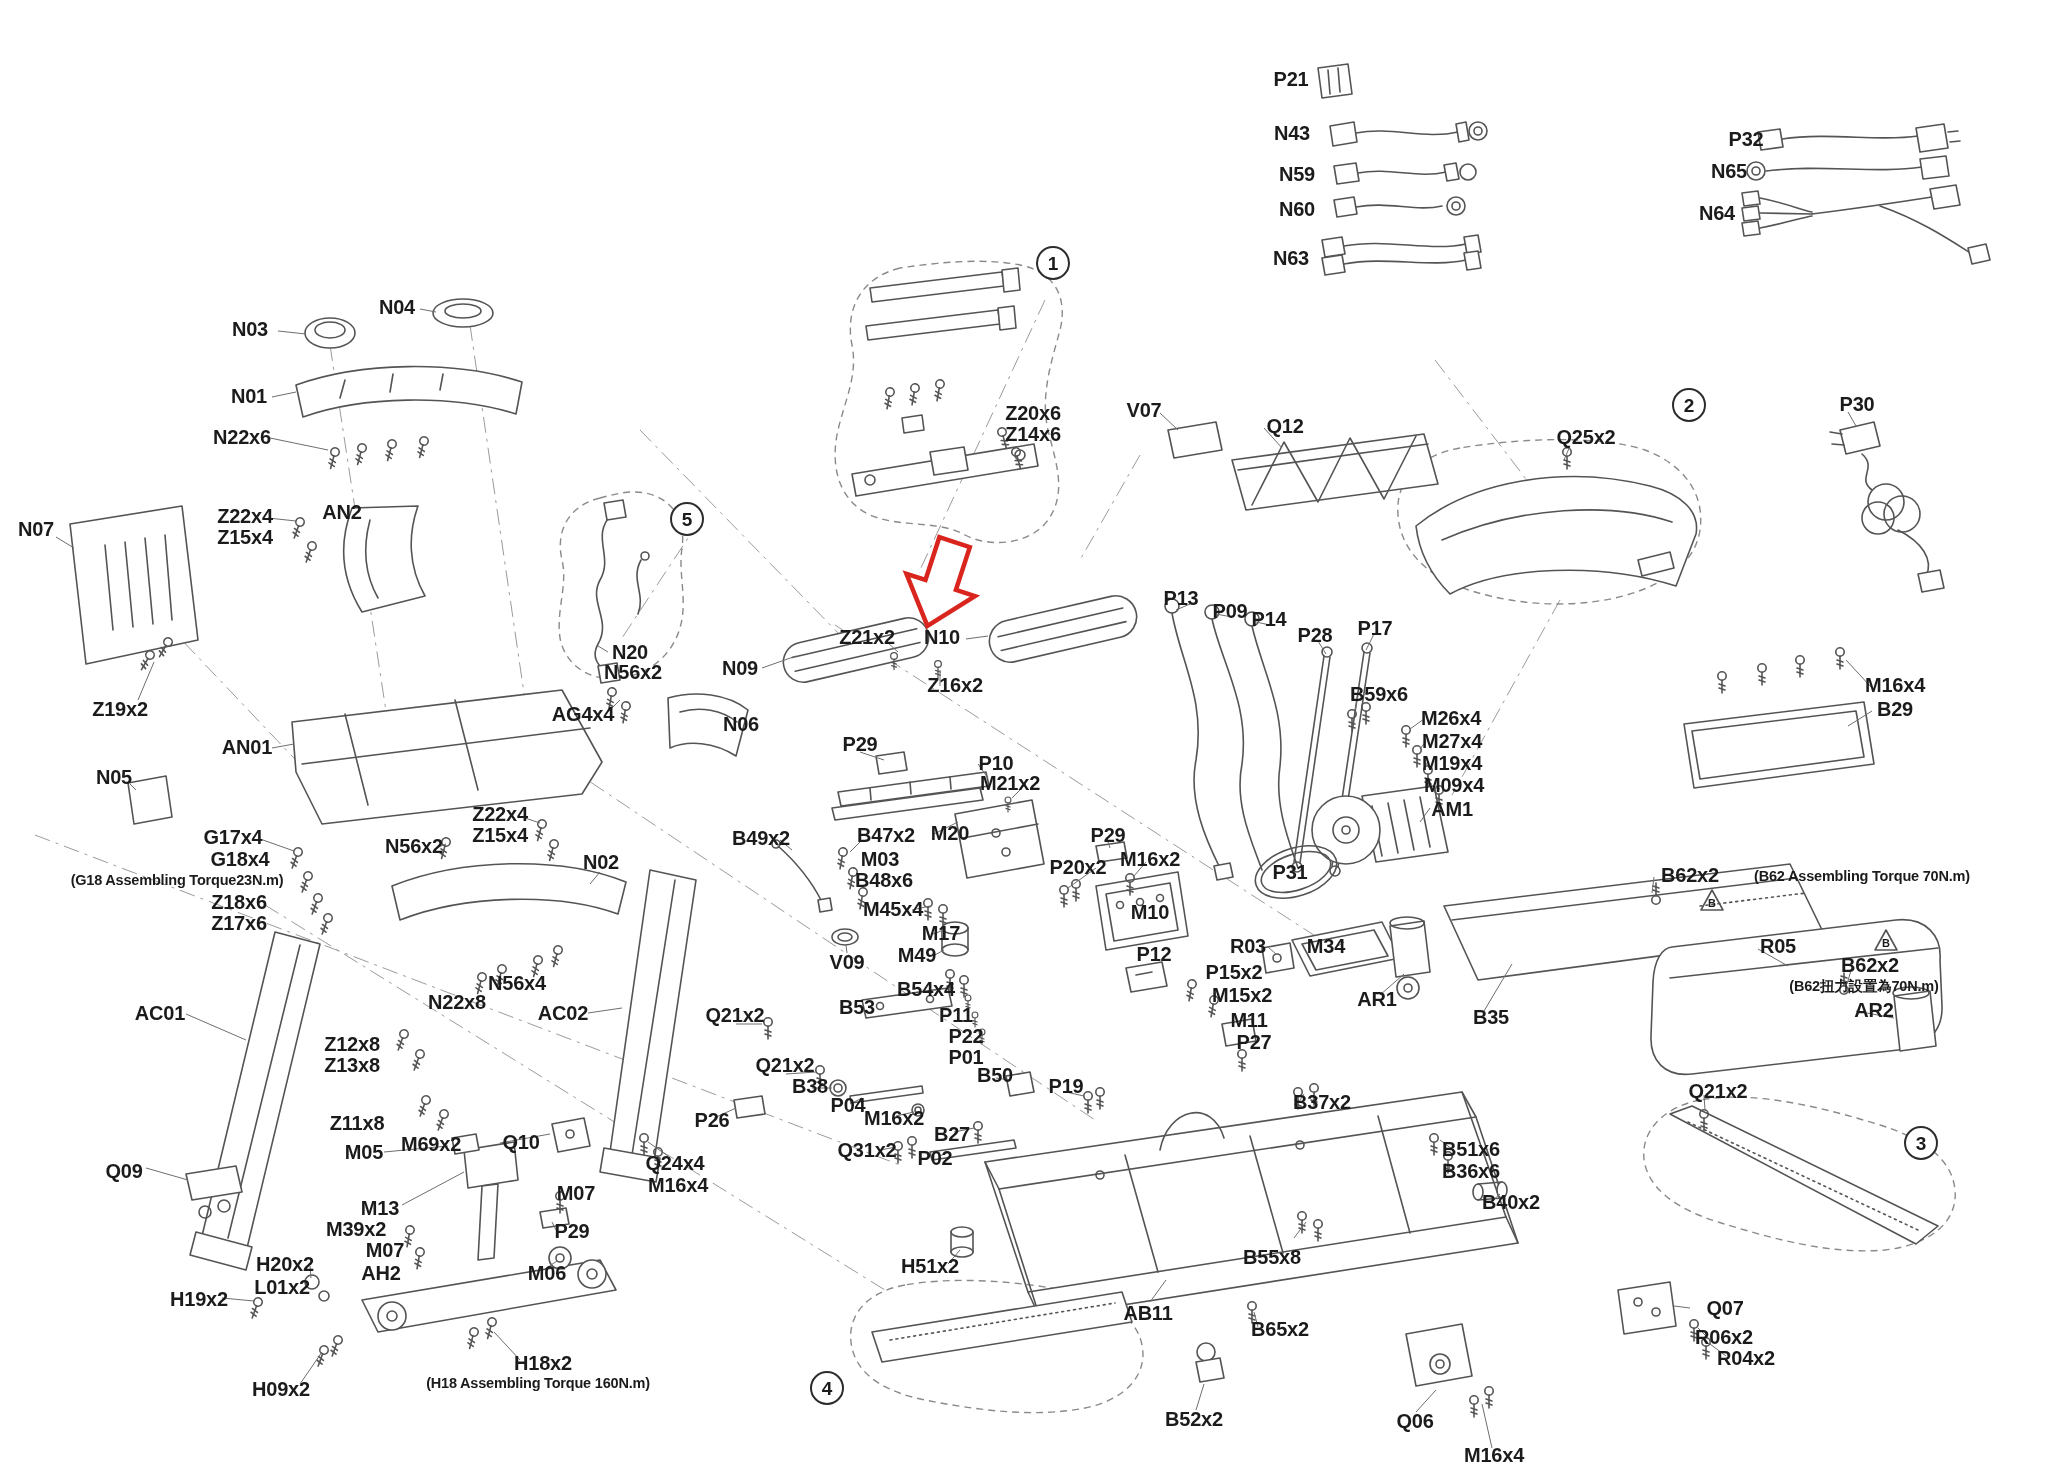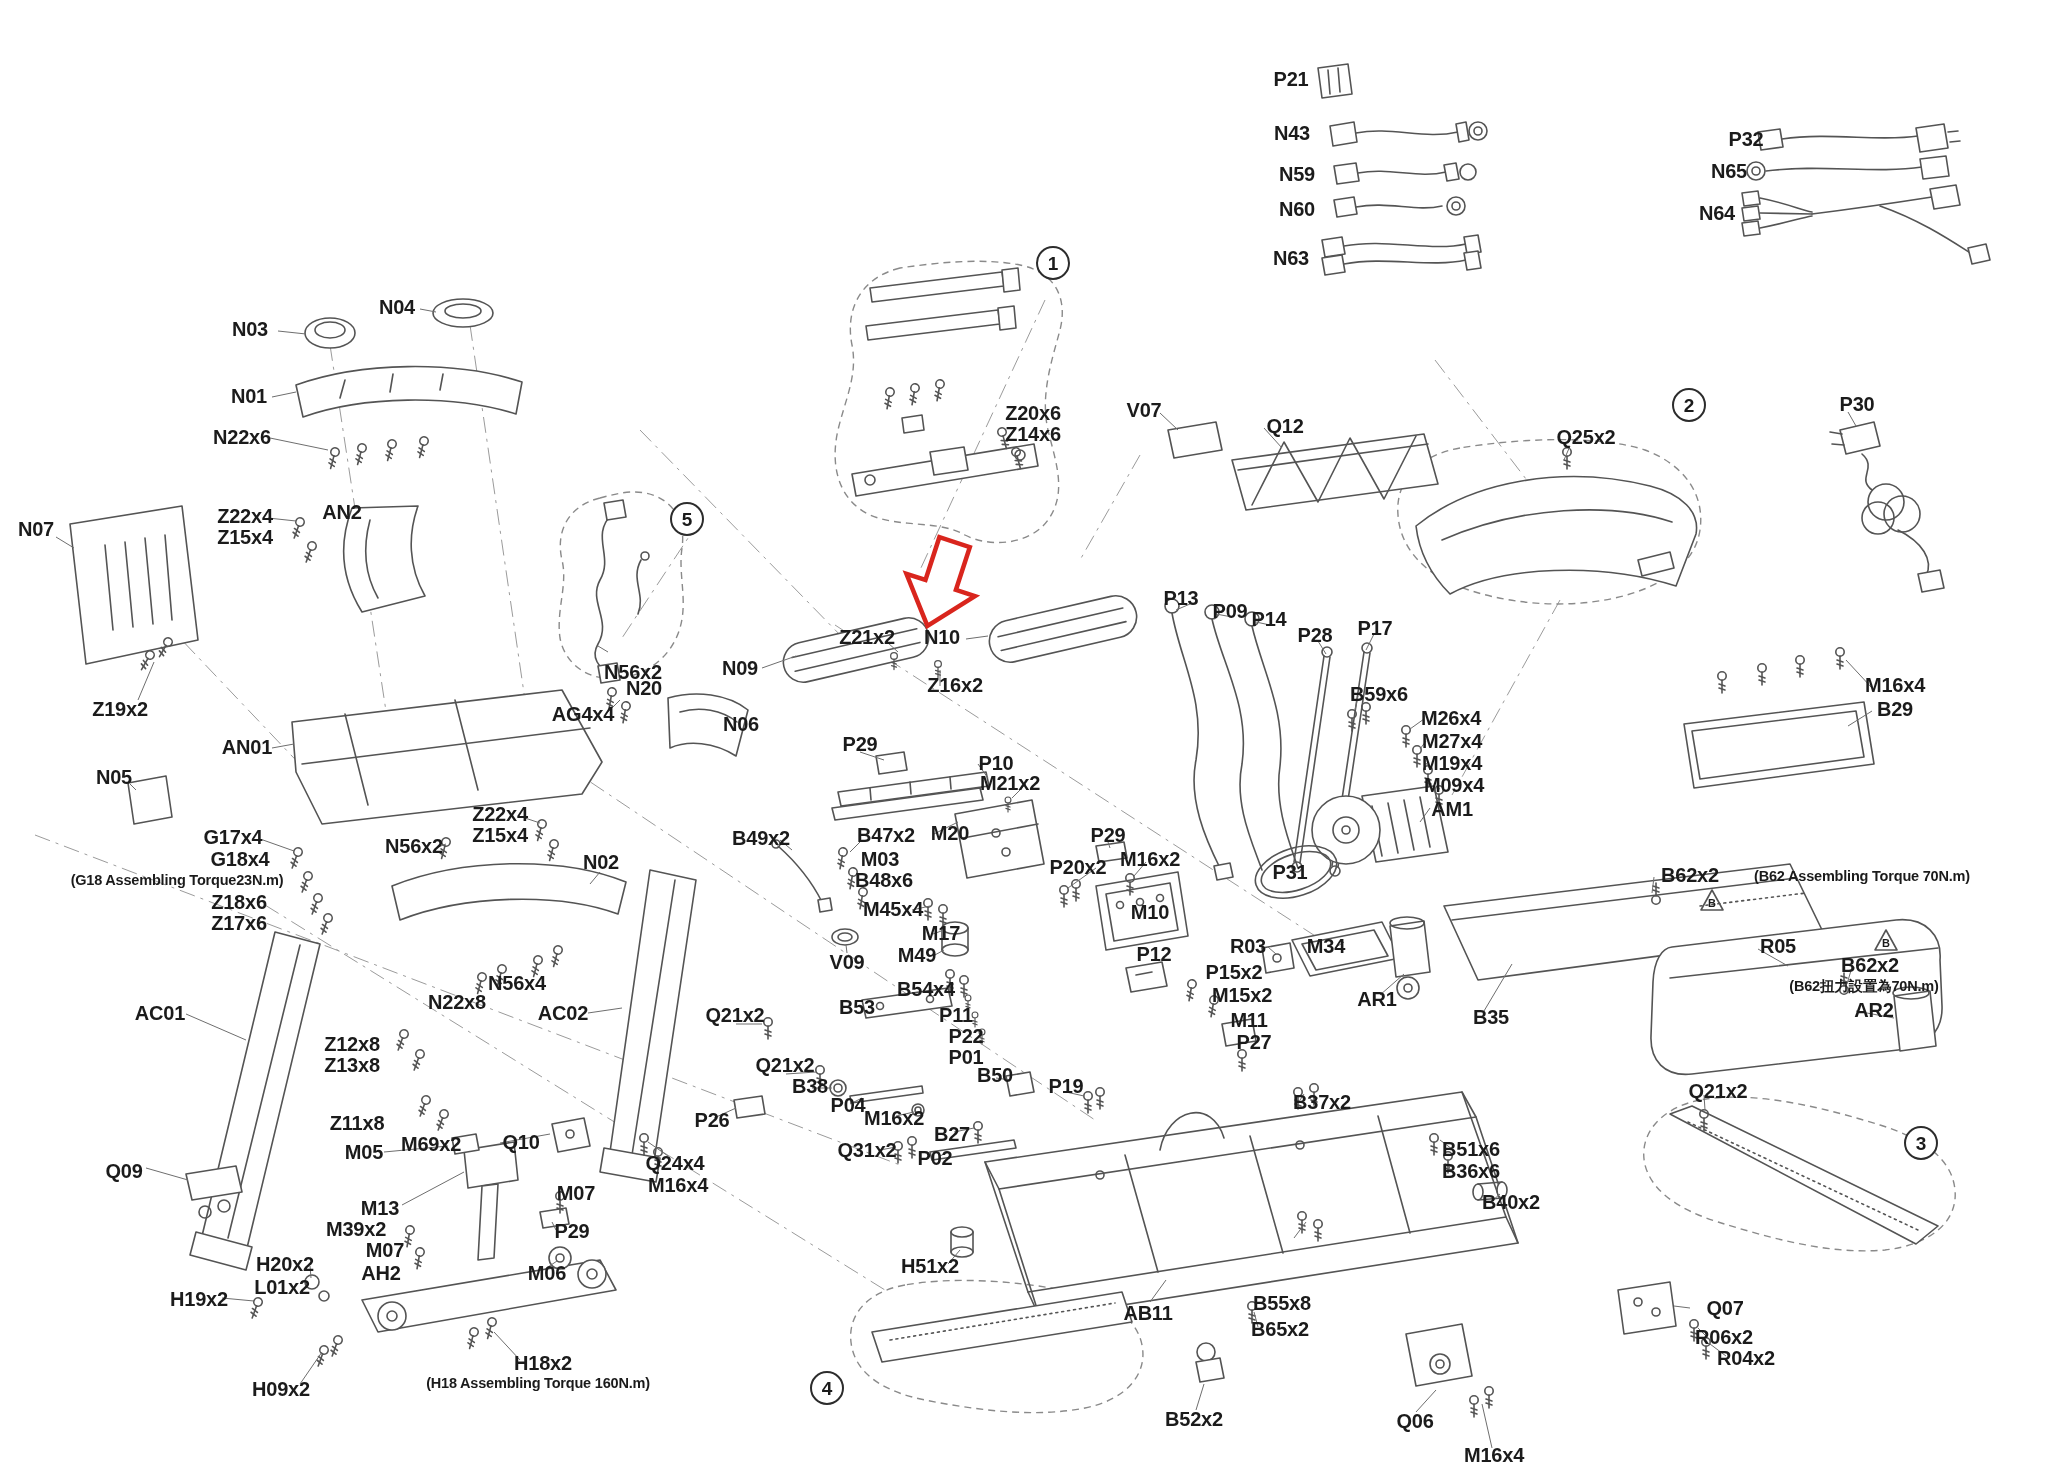--- a/index.html
+++ b/index.html
@@ -605,21 +605,21 @@
       <div class="part-label" style="left: 381px; top: 1273px;">AH2</div>
       <div class="part-label" style="left: 576px; top: 1193px;">M07</div>
       <div class="part-label" style="left: 572px; top: 1231px;">P29</div>
       <div class="part-label" style="left: 547px; top: 1273px;">M06</div>
       <div class="part-label" style="left: 285px; top: 1264px;">H20x2</div>
       <div class="part-label" style="left: 282px; top: 1287px;">L01x2</div>
       <div class="part-label" style="left: 199px; top: 1299px;">H19x2</div>
       <div class="part-label" style="left: 281px; top: 1389px;">H09x2</div>
       <div class="part-label" style="left: 543px; top: 1363px;">H18x2</div>
       <div class="part-label small" style="left: 538px; top: 1383px;">(H18 Assembling Torque 160N.m)</div>
-      <div class="part-label" style="left: 644px; top: 652px; margin-top: 36px;">N20</div>
+      <div class="part-label" style="left: 630px; top: 652px;">N20</div>
       <div class="part-label" style="left: 633px; top: 672px;">N56x2</div>
       <div class="part-label" style="left: 583px; top: 714px;">AG4x4</div>
       <div class="part-label" style="left: 741px; top: 724px;">N06</div>
       <div class="part-label" style="left: 1033px; top: 413px;">Z20x6</div>
       <div class="part-label" style="left: 1033px; top: 434px;">Z14x6</div>
       <div class="part-label" style="left: 1144px; top: 410px;">V07</div>
       <div class="part-label" style="left: 867px; top: 637px;">Z21x2</div>
       <div class="part-label" style="left: 942px; top: 637px;">N10</div>
       <div class="part-label" style="left: 740px; top: 668px;">N09</div>
       <div class="part-label" style="left: 955px; top: 685px;">Z16x2</div>
@@ -687,21 +687,21 @@
       <div class="part-label" style="left: 1491px; top: 1017px;">B35</div>
       <div class="part-label" style="left: 1778px; top: 946px;">R05</div>
       <div class="part-label" style="left: 1870px; top: 965px;">B62x2</div>
       <div class="part-label small" style="left: 1864px; top: 986px;">(B62扭力設置為70N.m)</div>
       <div class="part-label" style="left: 1874px; top: 1010px;">AR2</div>
       <div class="part-label" style="left: 1718px; top: 1091px;">Q21x2</div>
       <div class="part-label" style="left: 1322px; top: 1102px;">B37x2</div>
       <div class="part-label" style="left: 1471px; top: 1149px;">B51x6</div>
       <div class="part-label" style="left: 1471px; top: 1171px;">B36x6</div>
       <div class="part-label" style="left: 1511px; top: 1202px;">B40x2</div>
-      <div class="part-label" style="left: 1272px; top: 1303px; margin-left: 10px;">B55x8</div>
+      <div class="part-label" style="left: 1272px; top: 1257px;">B55x8</div>
       <div class="part-label" style="left: 930px; top: 1266px;">H51x2</div>
       <div class="part-label" style="left: 1148px; top: 1313px;">AB11</div>
       <div class="part-label" style="left: 1280px; top: 1329px;">B65x2</div>
       <div class="part-label" style="left: 1194px; top: 1419px;">B52x2</div>
       <div class="part-label" style="left: 1415px; top: 1421px;">Q06</div>
       <div class="part-label" style="left: 1494px; top: 1455px;">M16x4</div>
       <div class="part-label" style="left: 1709px; top: 1308px; margin-left: 16px;">Q07</div>
       <div class="part-label" style="left: 1724px; top: 1337px;">R06x2</div>
       <div class="part-label" style="left: 1746px; top: 1358px;">R04x2</div>
       <div class="callout" style="left: 1053px; top: 263px;">1</div>

